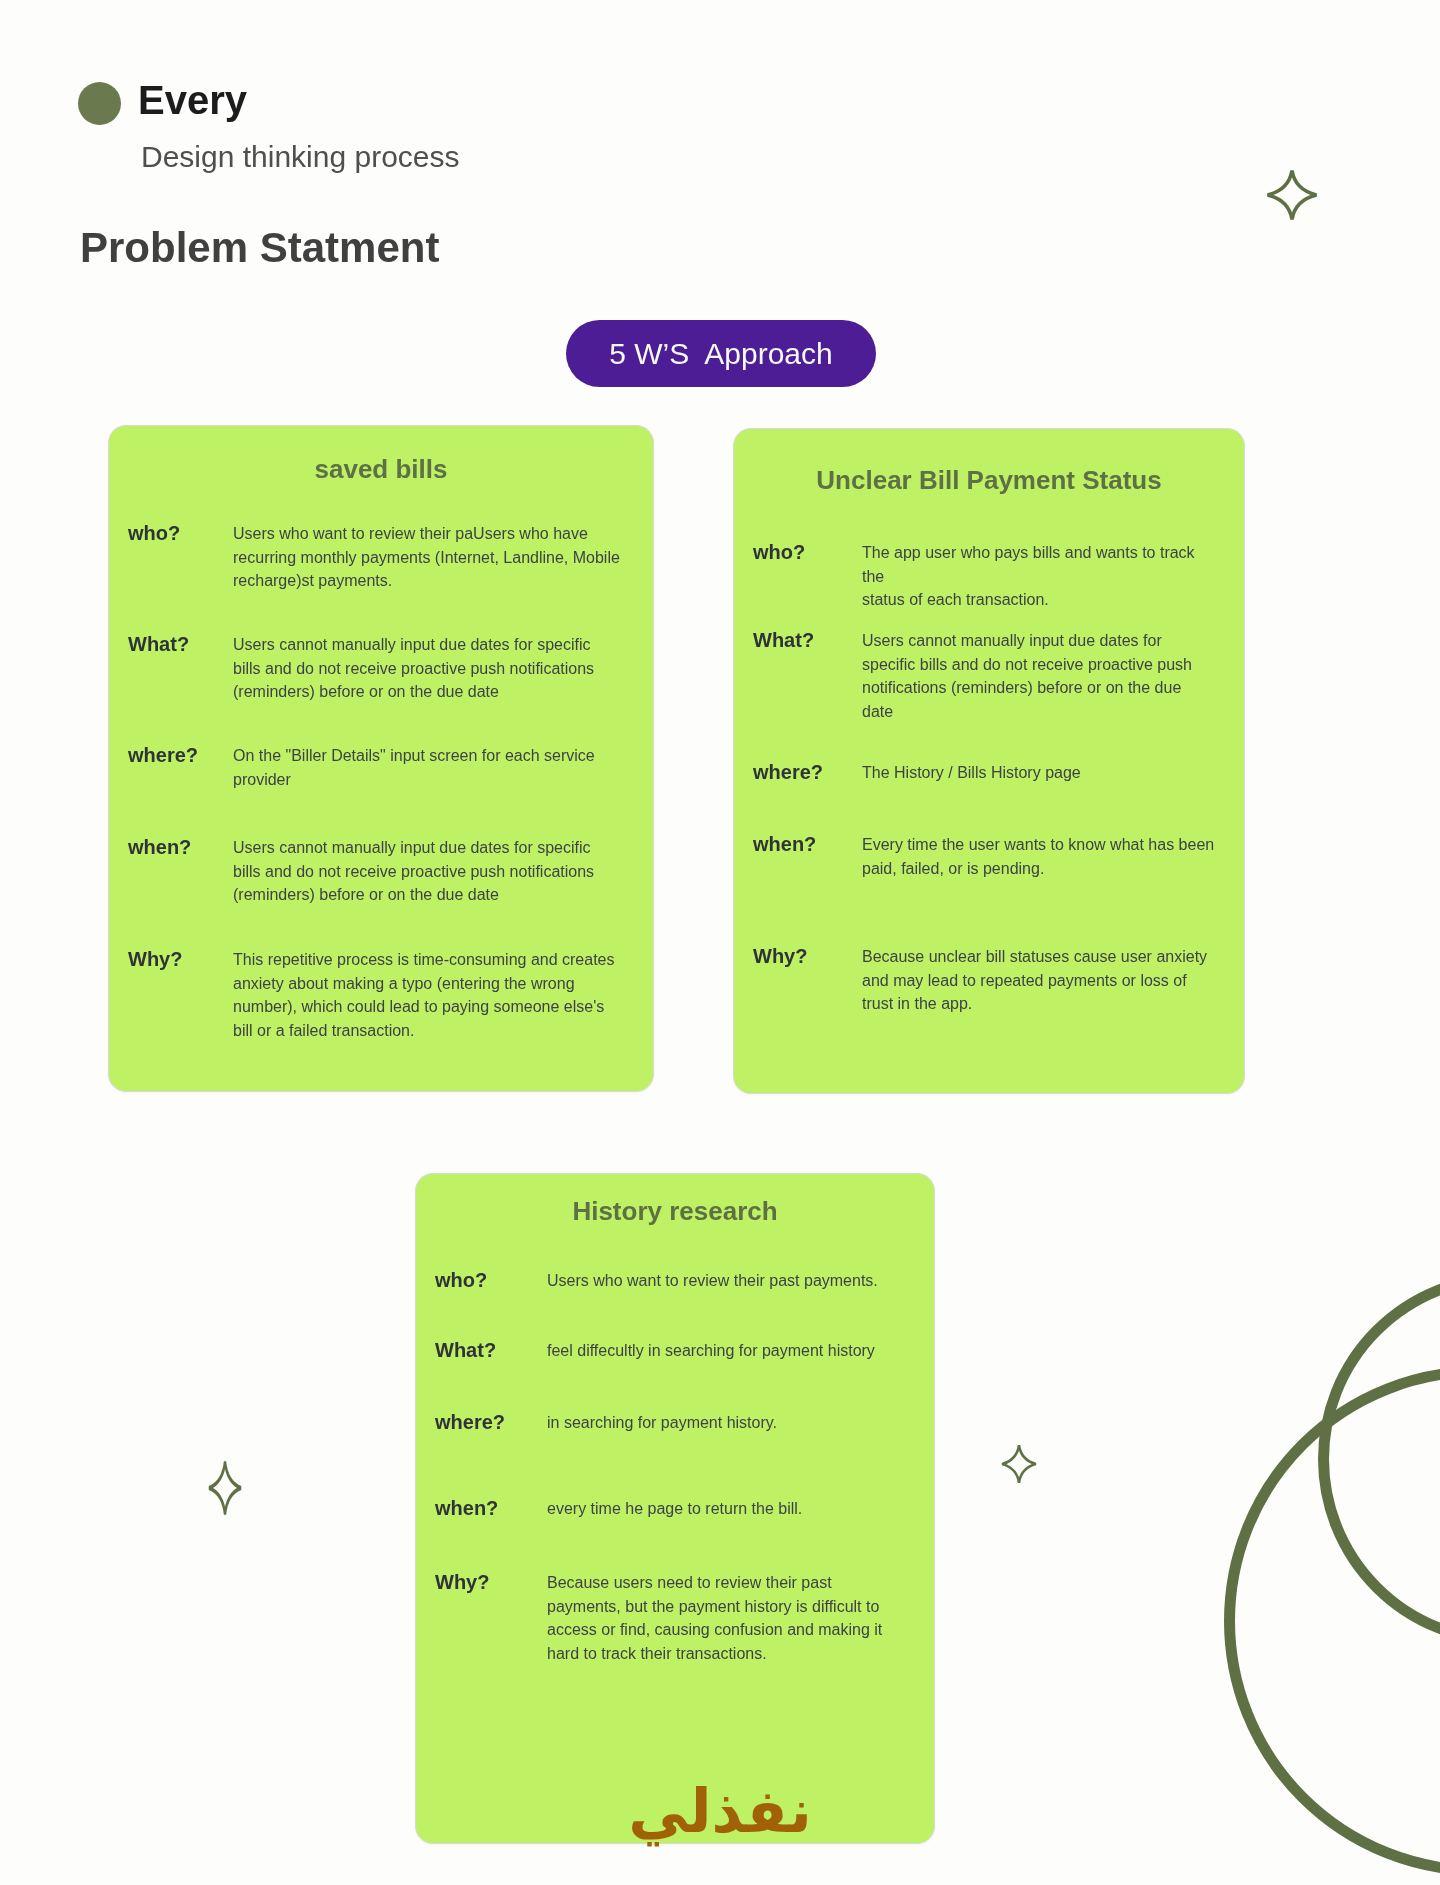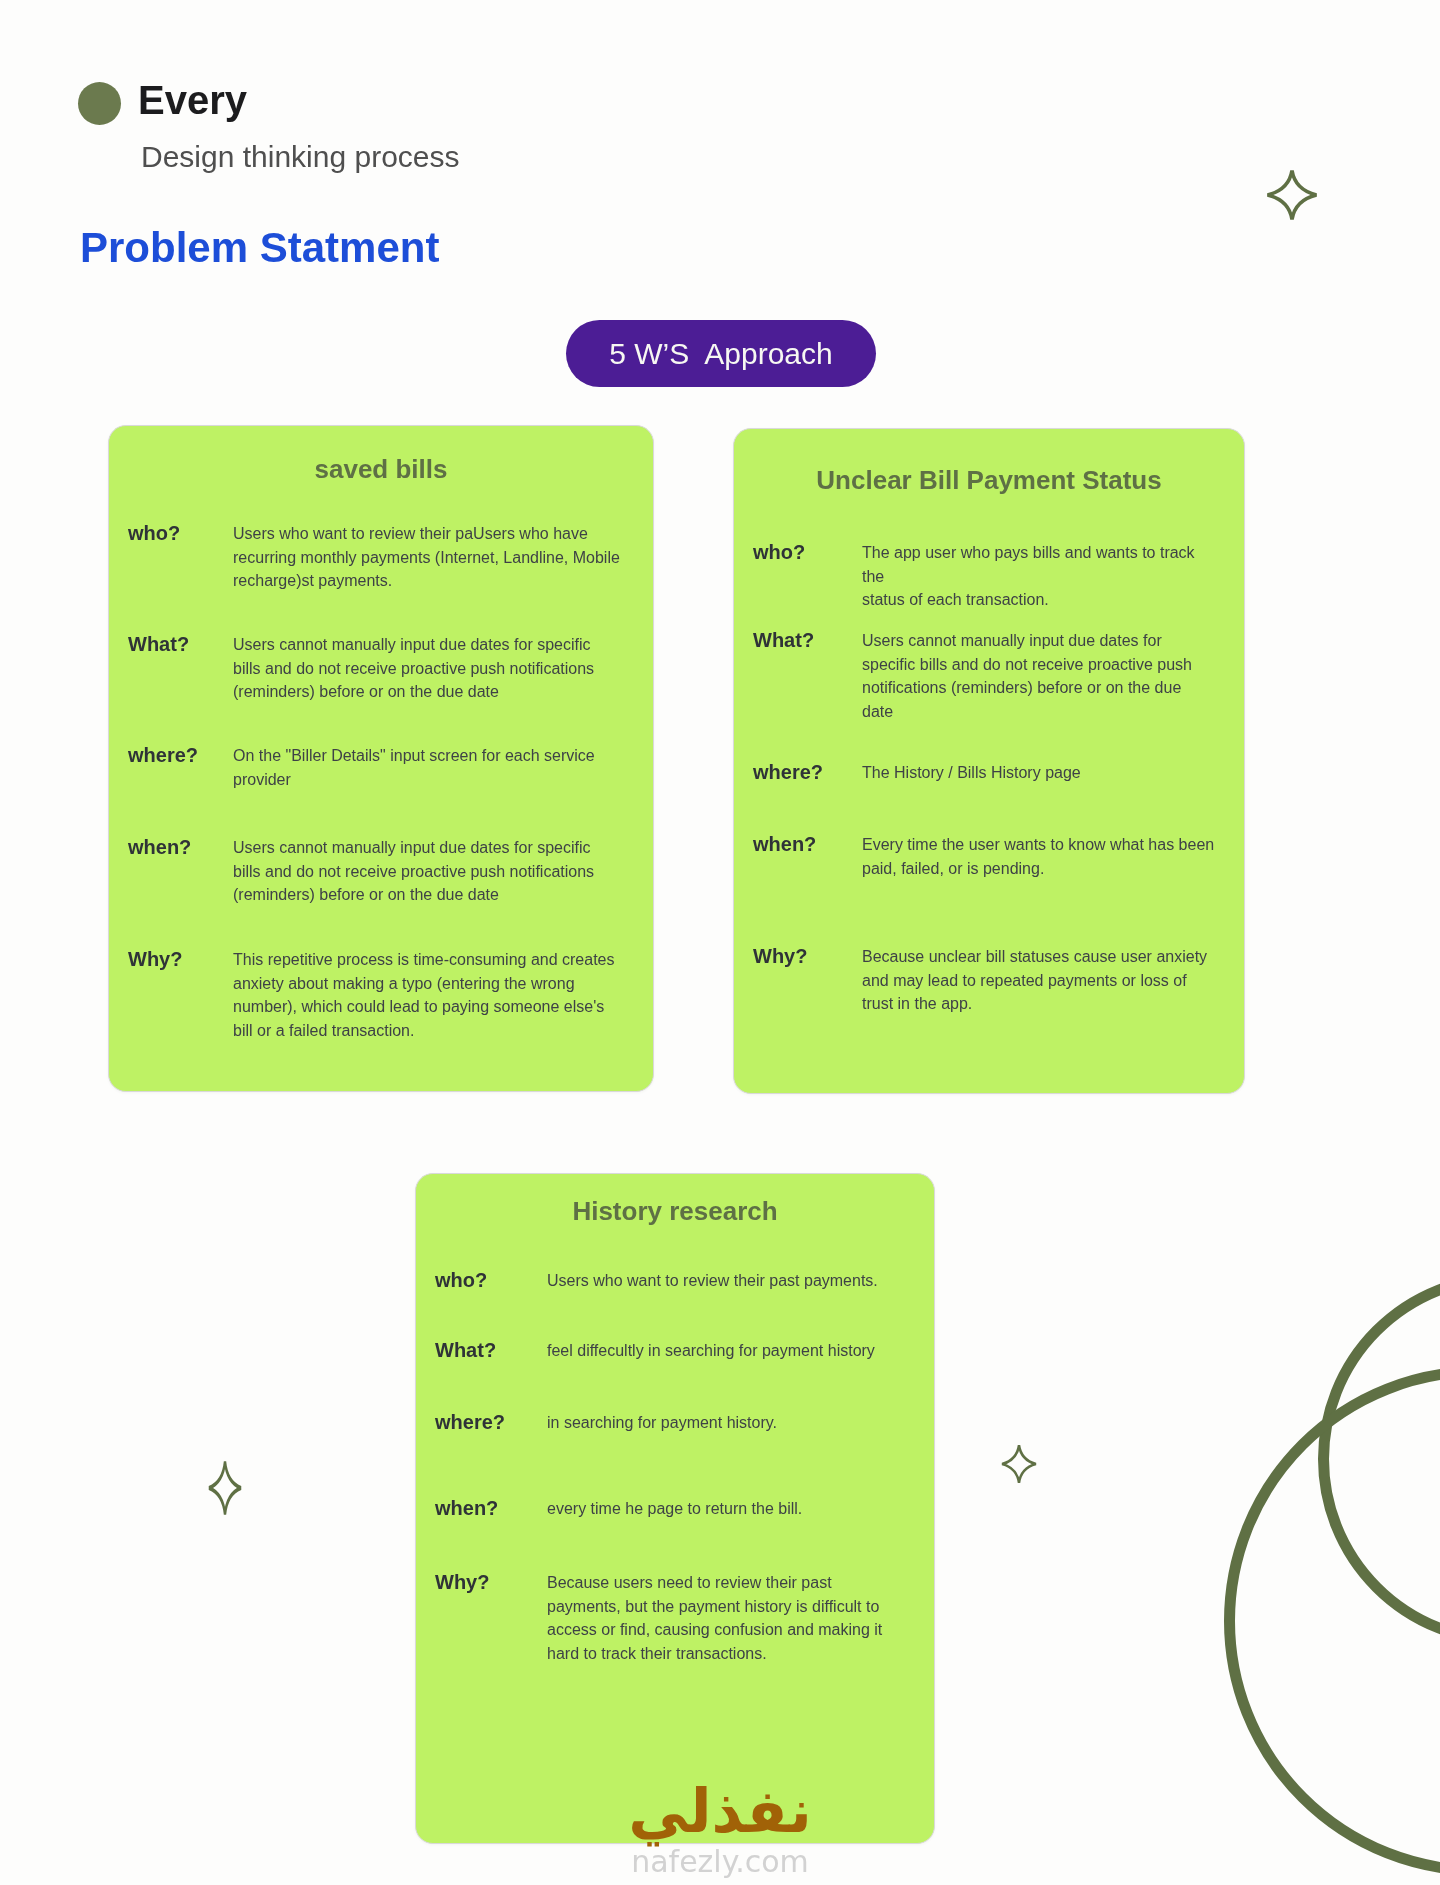--- a/index.html
+++ b/index.html
@@ -5,21 +5,21 @@
   html,body{margin:0;padding:0;background:#ffffff;}
   .page{
     position:relative;width:1440px;height:1885px;margin:0 auto;
     background:#fdfdfc;overflow:hidden;
     font-family:"Liberation Sans","DejaVu Sans",sans-serif;
   }
   
   .phase-dot{position:absolute;left:78px;top:82px;width:43px;height:43px;border-radius:50%;background:#6b7a4e;}
   .phase-title{position:absolute;left:138px;top:78px;font-size:40px;font-weight:700;color:#1c1c1e;}
   .phase-subtitle{position:absolute;left:141px;top:140px;font-size:30px;font-weight:400;color:#4f4f4f;}
-  .page-title{position:absolute;left:80px;top:224px;font-size:42px;font-weight:700;color:#1d4ed8;}
+  .page-title{position:absolute;left:80px;top:224px;font-size:42px;font-weight:700;color:#404040;}
   
   .badge{
     position:absolute;left:566px;top:320px;width:310px;height:67px;border-radius:34px;
     background:#4c1d95;color:#f7f8f2;font-size:30px;font-weight:500;
     display:flex;align-items:center;justify-content:center;white-space:pre;
   }
   
   .card{
     position:absolute;background:#bef264;border:1.5px solid #d9d9d9;border-radius:18px;
     box-shadow:0 1px 3px rgba(0,0,0,0.04);
@@ -188,16 +188,15 @@
     <svg viewBox="0 0 100 100" preserveAspectRatio="none">
         <path d="M50 3 Q56 40 97 50 Q56 60 50 97 Q44 60 3 50 Q44 40 50 3 Z" fill="none" stroke="#5f7044" stroke-width="7"></path>
       </svg>
   </div>
 
   <div class="decor-circle circle-top"></div>
   <div class="decor-circle circle-bottom"></div>
 
   <div class="watermark">
     <div class="watermark-logo">نفذلي</div>
-    <div class="watermark-site">nafezly.com</div>
   </div>
 
 </div>
 
 </body></html>

